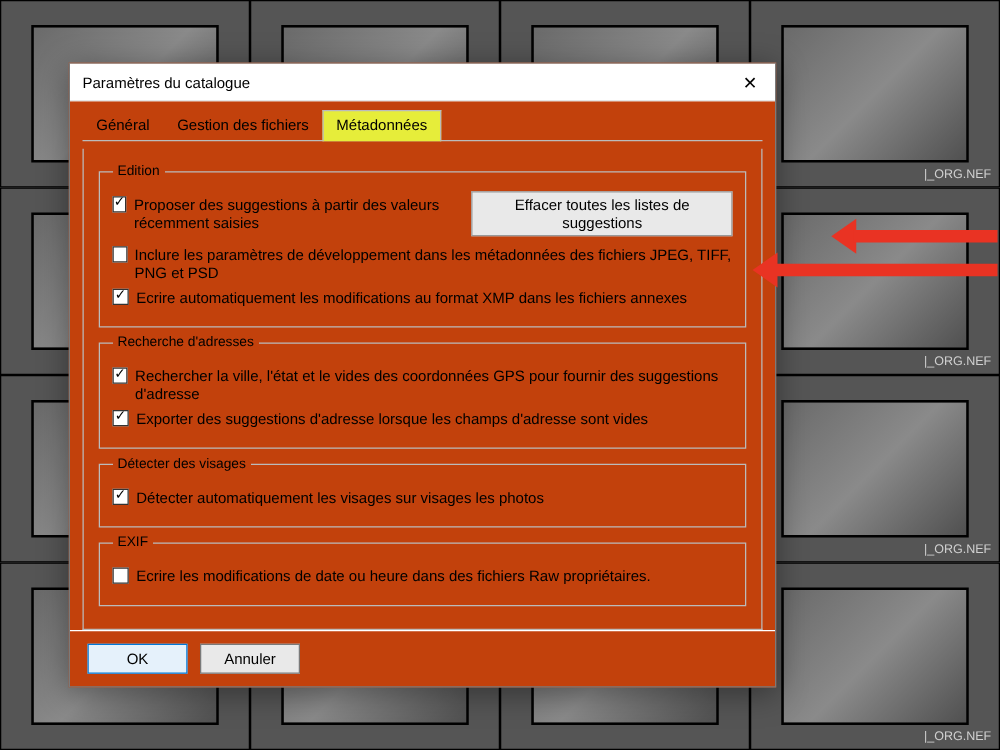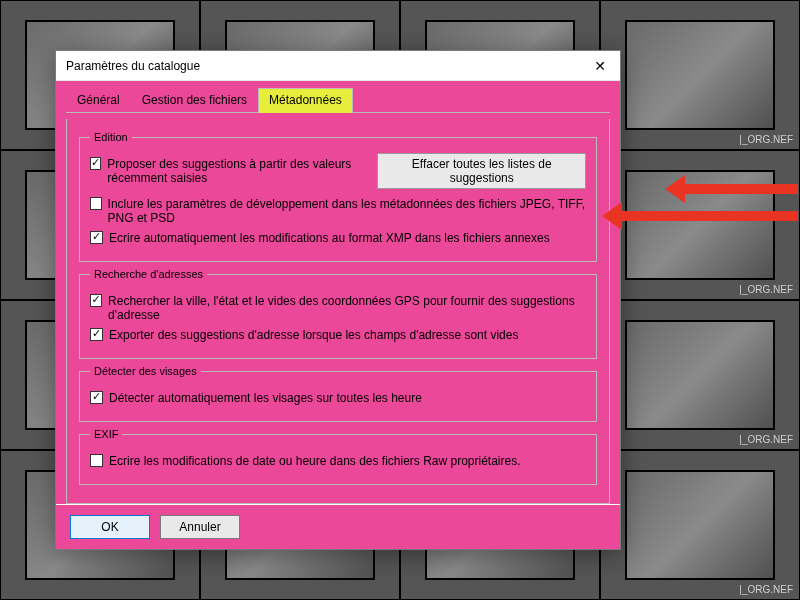--- a/index.html
+++ b/index.html
@@ -3,21 +3,21 @@
 <meta charset="utf-8">
 <style>
   * { box-sizing: border-box; margin: 0; padding: 0; font-family: "Segoe UI", Tahoma, sans-serif; font-size: 12px; }
   body { background: #3a3a3a; width: 800px; height: 600px; overflow: hidden; position: relative; }
 
   .thumb-grid { position: absolute; inset: 0; display: grid; grid-template-columns: repeat(4, 200px); grid-auto-rows: 150px; gap: 0; }
   .thumb-cell { border: 1px solid #000; background: #555; position: relative; display:flex; align-items:center; justify-content:center;}
   .thumb-cell .img { width: 150px; height: 110px; background: linear-gradient(135deg,#6a6a6a 0%, #8a8a8a 50%, #505050 100%); border: 2px solid #000; }
   .thumb-cell .label { position: absolute; bottom: 4px; right: 6px; color: #d0d0d0; font-size: 10px; }
 
-  .dialog { position: absolute; left: 55px; top: 50px; width: 566px; background: #ec4899; border: 1px solid #7a7a7a; box-shadow: 0 4px 24px rgba(0,0,0,.4); }
+  .dialog { position: absolute; left: 55px; top: 50px; width: 566px; background: #c2410c; border: 1px solid #7a7a7a; box-shadow: 0 4px 24px rgba(0,0,0,.4); }
   .dlg-title { display: flex; align-items: center; justify-content: space-between; height: 30px; padding: 0 10px; border-bottom: 1px solid #e5e5e5; background:#fff;}
   .dlg-title span { font-size: 12px; color:#000;}
   .close-x { width: 20px; height: 20px; display:flex; align-items:center; justify-content:center; font-size:14px; cursor:pointer; }
 
   .tabs { display: flex; align-items: flex-end; height: 26px; margin: 6px 10px 0 10px; border-bottom: 1px solid #bbb; }
   .tab { padding: 4px 10px 6px 10px; border: 1px solid transparent; border-bottom: none; color:#000; margin-right:0; position:relative; top:1px; cursor:pointer;}
   .tab.active { border-color: #bbb; background:#fff; }
   .tab.hl { background: #e6ed3a; }
 
   .tab-body { margin: 6px 10px 0 10px; border: 1px solid #bbb; border-top:none; padding: 6px 6px 12px 6px; max-height: 400px; overflow: hidden;}
@@ -141,21 +141,21 @@
       <div class="row">
         <span class="chk checked"></span>
         <span class="lbl">Exporter des suggestions d'adresse lorsque les champs d'adresse sont vides</span>
       </div>
     </fieldset>
 
     <fieldset>
       <legend>Détecter des visages</legend>
       <div class="row">
         <span class="chk checked"></span>
-        <span class="lbl">Détecter automatiquement les visages sur toutes les heure</span>
+        <span class="lbl">Détecter automatiquement les visages sur visages les photos</span>
       </div>
     </fieldset>
 
     <fieldset>
       <legend>EXIF</legend>
       <div class="row">
         <span class="chk"></span>
         <span class="lbl">Ecrire les modifications de date ou heure dans des fichiers Raw propriétaires.</span>
       </div>
     </fieldset>

